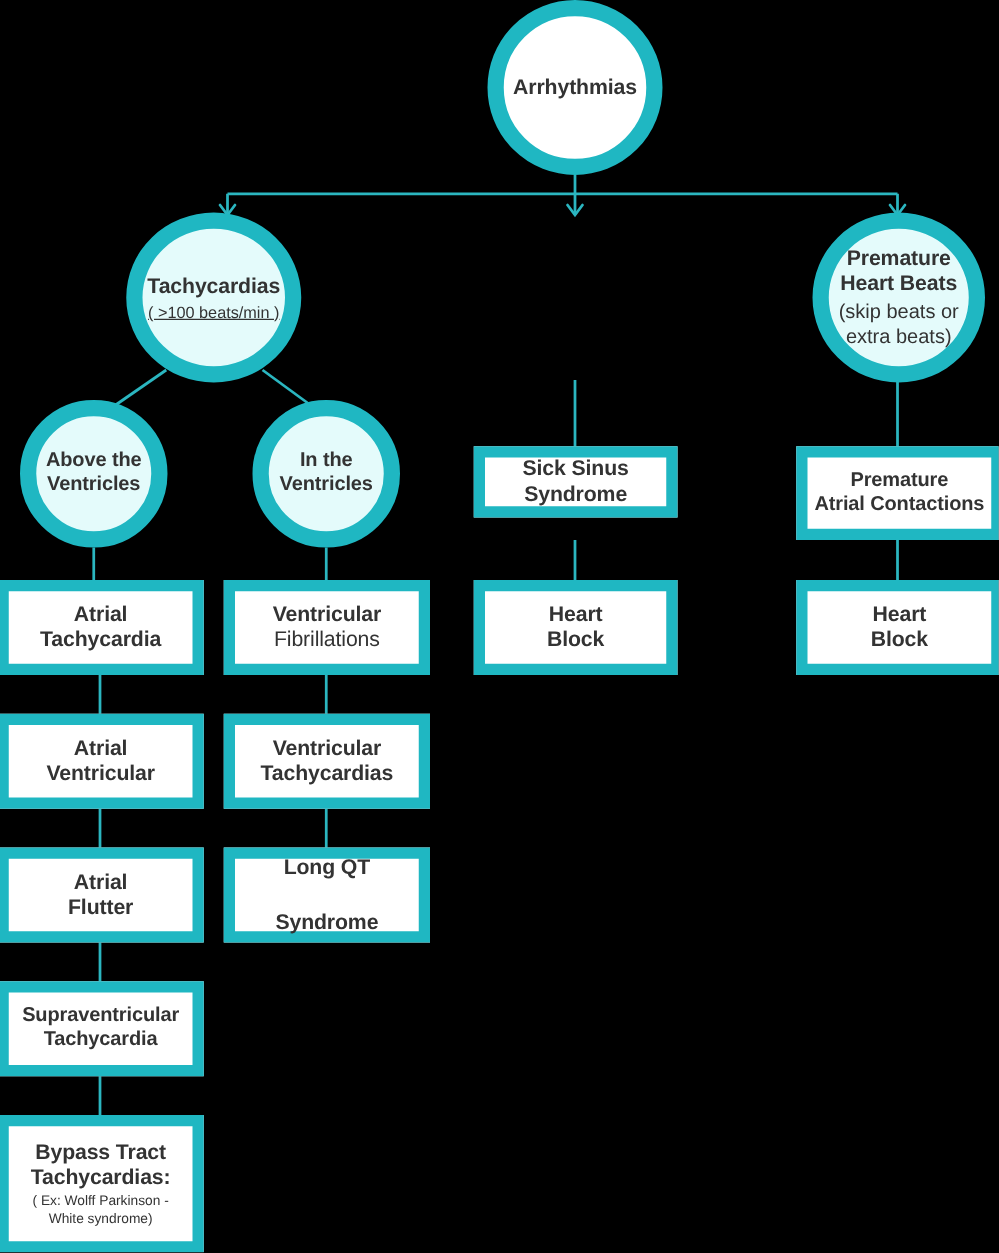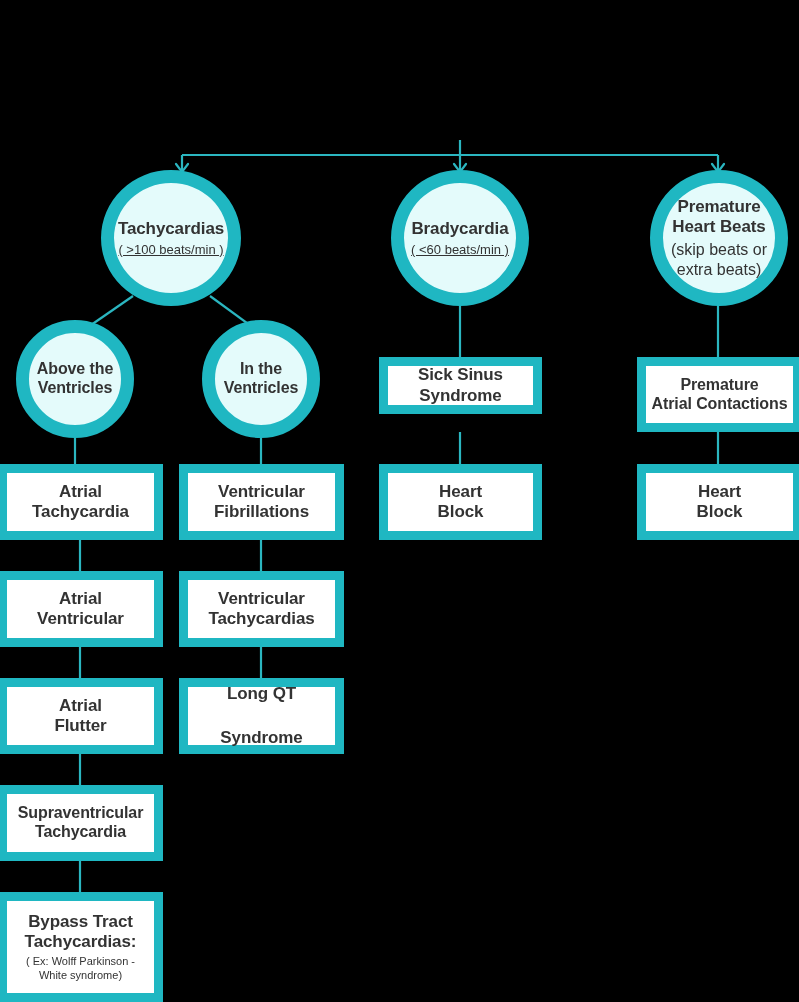--- a/index.html
+++ b/index.html
@@ -101,30 +101,29 @@
 
       <path d="M261,540 L261,571"></path>
       <path d="M261,647 L261,678"></path>
 
       <path d="M460,432 L460,464"></path>
 
       <path d="M718,432 L718,464"></path>
     </g>
   </svg>
 
+  <div class="node circle root" style="left:390px; top:0px; width:140px; height:140px;">
+    <div class="title t17">Arrhythmias</div>
+  </div>
 
   <div class="node circle" style="left:101px; top:170px; width:140px; height:136px;">
     <div class="title t17">Tachycardias</div>
     <div class="sub s13">( &gt;100 beats/min )</div>
   </div>
 
-  <div class="node circle" style="left:391px; top:170px; width:138px; height:136px;">
-    <div class="title t17">Bradycardia</div>
-    <div class="sub s13">( &lt;60 beats/min )</div>
-  </div>
 
   <div class="node circle" style="left:650px; top:170px; width:138px; height:136px;">
     <div class="title t17">Premature</div>
     <div class="title t17">Heart Beats</div>
     <div class="sub s12">(skip beats or</div>
     <div class="sub s12" style="margin-top:0;text-align:right;">extra beats)</div>
   </div>
 
   <div class="node circle" style="left:16px; top:320px; width:118px; height:118px;">
     <div class="title t16">Above the</div>
@@ -158,21 +157,21 @@
 
   <div class="node box" style="left:-2px; top:892px; width:165px; height:110px;">
     <div class="title t17">Bypass Tract</div>
     <div class="title t17">Tachycardias:</div>
     <div class="sub s11">( Ex: Wolff Parkinson -</div>
     <div class="sub s11" style="margin-top:0;">White syndrome)</div>
   </div>
 
   <div class="node box" style="left:179px; top:464px; width:165px; height:76px;">
     <div class="title t17" style="font-weight:600;">Ventricular</div>
-    <div class="title t17" style="font-weight:700;">Fibrillations</div>
+    <div class="title t17" style="font-weight:400;">Fibrillations</div>
   </div>
 
   <div class="node box" style="left:179px; top:571px; width:165px; height:76px;">
     <div class="title t17" style="font-weight:600;">Ventricular</div>
     <div class="title t17" style="font-weight:600;">Tachycardias</div>
   </div>
 
   <div class="node box" style="left:179px; top:678px; width:165px; height:76px;gap:24px;">
     <div class="title t17" style="font-weight:600;">Long QT</div>
     <div class="title t17" style="font-weight:600;">Syndrome</div>

